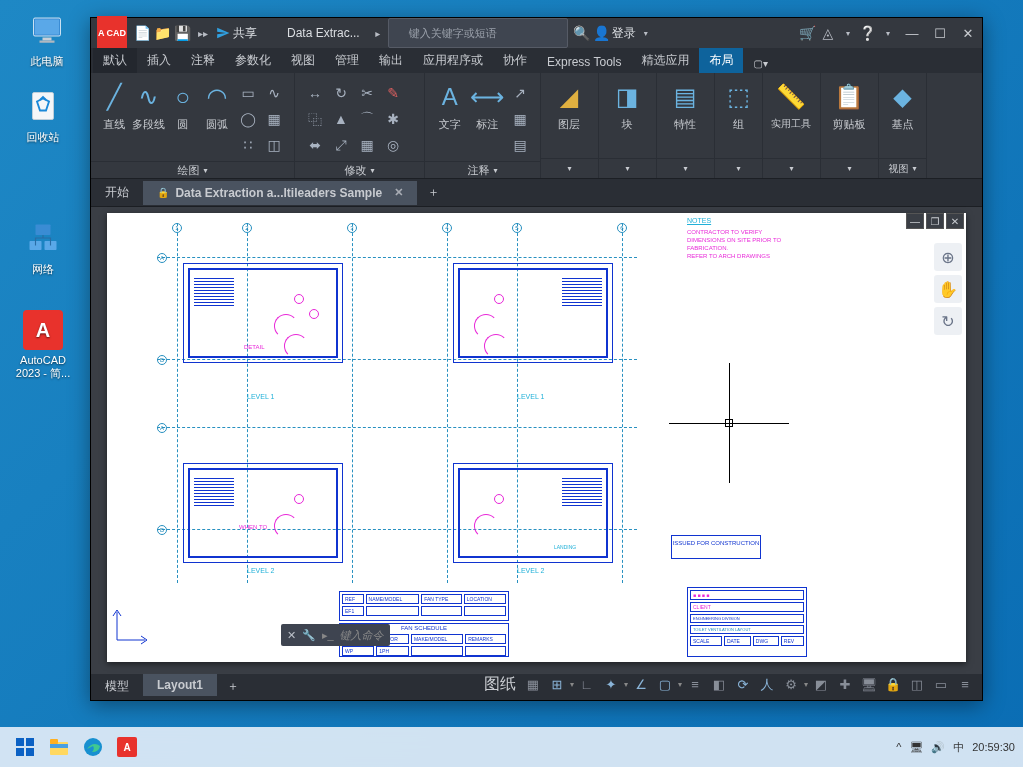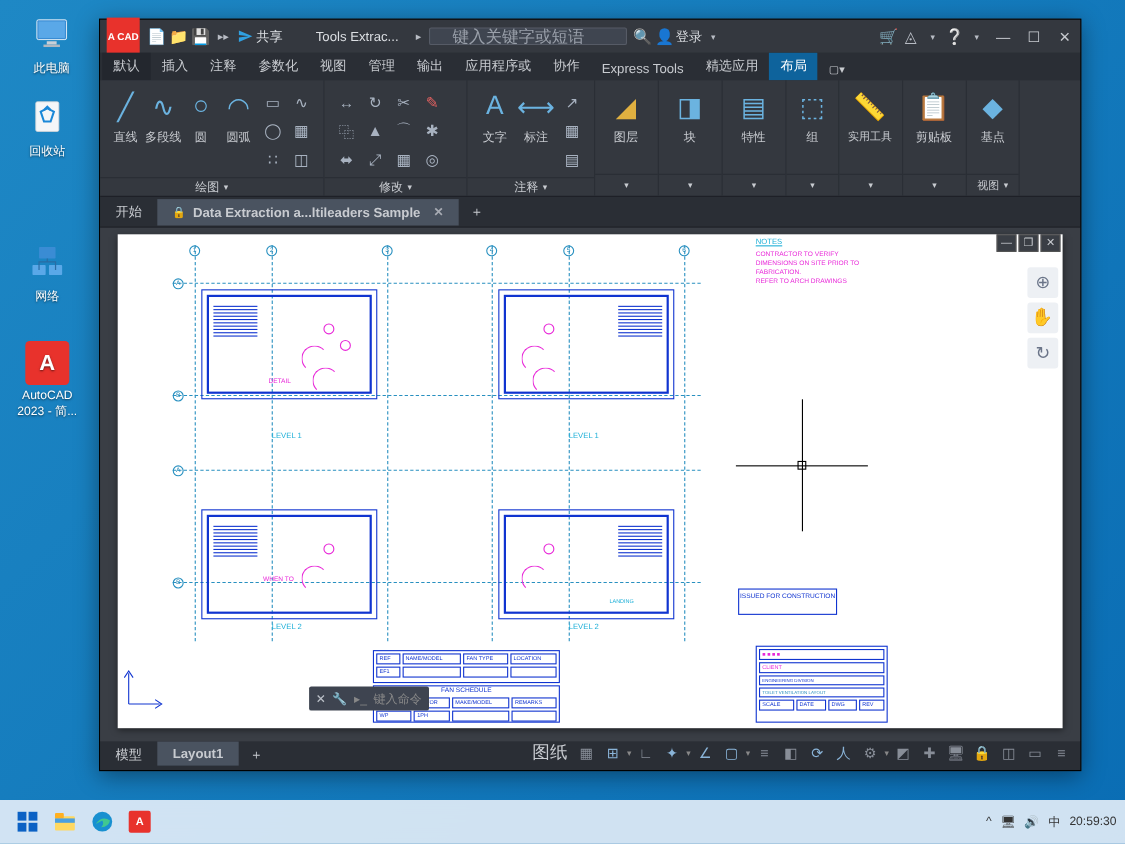--- a/index.html
+++ b/index.html
@@ -12,21 +12,21 @@
 .ico-app { background: #e8322c; color:white; font-weight:bold; font-size:12px; display:flex; align-items:center; justify-content:center; }
 
 
 .cad-window { position: absolute; left: 90px; top: 17px; width: 893px; height: 684px; background: #2a2e35; border: 1px solid #000; box-shadow: 0 4px 20px rgba(0,0,0,.4); display:flex; flex-direction:column; }
 
 
 .titlebar { height: 30px; background: #34383f; display:flex; align-items:center; color:#dcdfe3; font-size:12px; }
 .titlebar .app-logo { width: 30px; height:35px; background:#e8322c; color:white; display:flex; align-items:center; justify-content:center; font-size:9px; font-weight:bold; margin: 0 6px; }
 .titlebar .tb-ico { width:20px; height:20px; display:flex; align-items:center; justify-content:center; color:#b8bcc4; font-size:14px; }
 .titlebar .title-text { margin: 0 8px; font-size:12px; }
-.titlebar .search-box { flex:0 0 180px; height:16px; background:#3f4550; border:1px solid #565b66; border-radius:2px; color:#9aa0aa; font-size:15px; padding:0 20px; display:flex; align-items:center; }
+.titlebar .search-box { flex:0 0 180px; height:30px; background:#3f4550; border:1px solid #565b66; border-radius:2px; color:#9aa0aa; font-size:11px; padding:0 20px; display:flex; align-items:center; }
 .titlebar .search-ico { margin-left:4px; color:#b8bcc4; }
 .titlebar .spacer { flex:1; }
 .titlebar .wbtn { width:28px; height:30px; display:flex; align-items:center; justify-content:center; color:#c8cbd0; font-size:13px; }
 
 
 .ribbon-tabs { height: 25px; background:#2a2e35; display:flex; align-items:flex-end; color:#c8cbd0; font-size:12px; padding-left:2px; }
 .ribbon-tabs .rtab { padding: 4px 10px; cursor:default; }
 .ribbon-tabs .rtab.active { background:#23272e; }
 .ribbon-tabs .rtab.blue { background:#0e639c; color:white; }
 
@@ -141,21 +141,21 @@
     <div class="tb-ico">📄</div>
     <div class="tb-ico">📁</div>
     <div class="tb-ico">💾</div>
     <div class="tb-ico" style="font-size:10px;">▸▸</div>
     <div class="tb-ico" style="color:#30a0e0;">
       <svg width="14" height="14" viewBox="0 0 24 24" fill="#30a0e0">
           <path d="M2 21l21-9L2 3v7l15 2-15 2z"></path>
         </svg>
     </div>
     <span>共享</span>
-    <span class="title-text" style="margin-left:30px;">Tools Extrac...</span>
+    <span class="title-text" style="margin-left:30px;">Data Extrac...</span>
     <div class="tb-ico" style="font-size:10px;">▸</div>
     <div class="search-box">
       <span>键入关键字或短语</span>
     </div>
     <div class="tb-ico search-ico">🔍</div>
     <div class="tb-ico">👤</div>
     <span>登录</span>
     <div class="tb-ico" style="font-size:8px;">▾</div>
     <div class="spacer"></div>
     <div class="tb-ico">🛒</div>
@@ -496,21 +496,21 @@
     <div class="side-tools">
       <div class="st">⊕</div>
       <div class="st">✋</div>
       <div class="st">↻</div>
     </div>
 
     <div class="cmdline">
       <span>✕</span>
       <span>🔧</span>
       <span style="color:#888;">▸_</span>
-      <span style="color:#888; ">键入命令</span>
+      <span style="color:#888; font-style:italic;">键入命令</span>
     </div>
   </div>
 
   <div class="layout-tabs">
     <div class="ltab">模型</div>
     <div class="ltab active">Layout1</div>
     <div class="ltab" style="padding:4px 10px;">＋</div>
     <div class="status-right">
       <span style="font-size:16px; margin-right:4px;">图纸</span>
       <div class="sb dim">▦</div>

